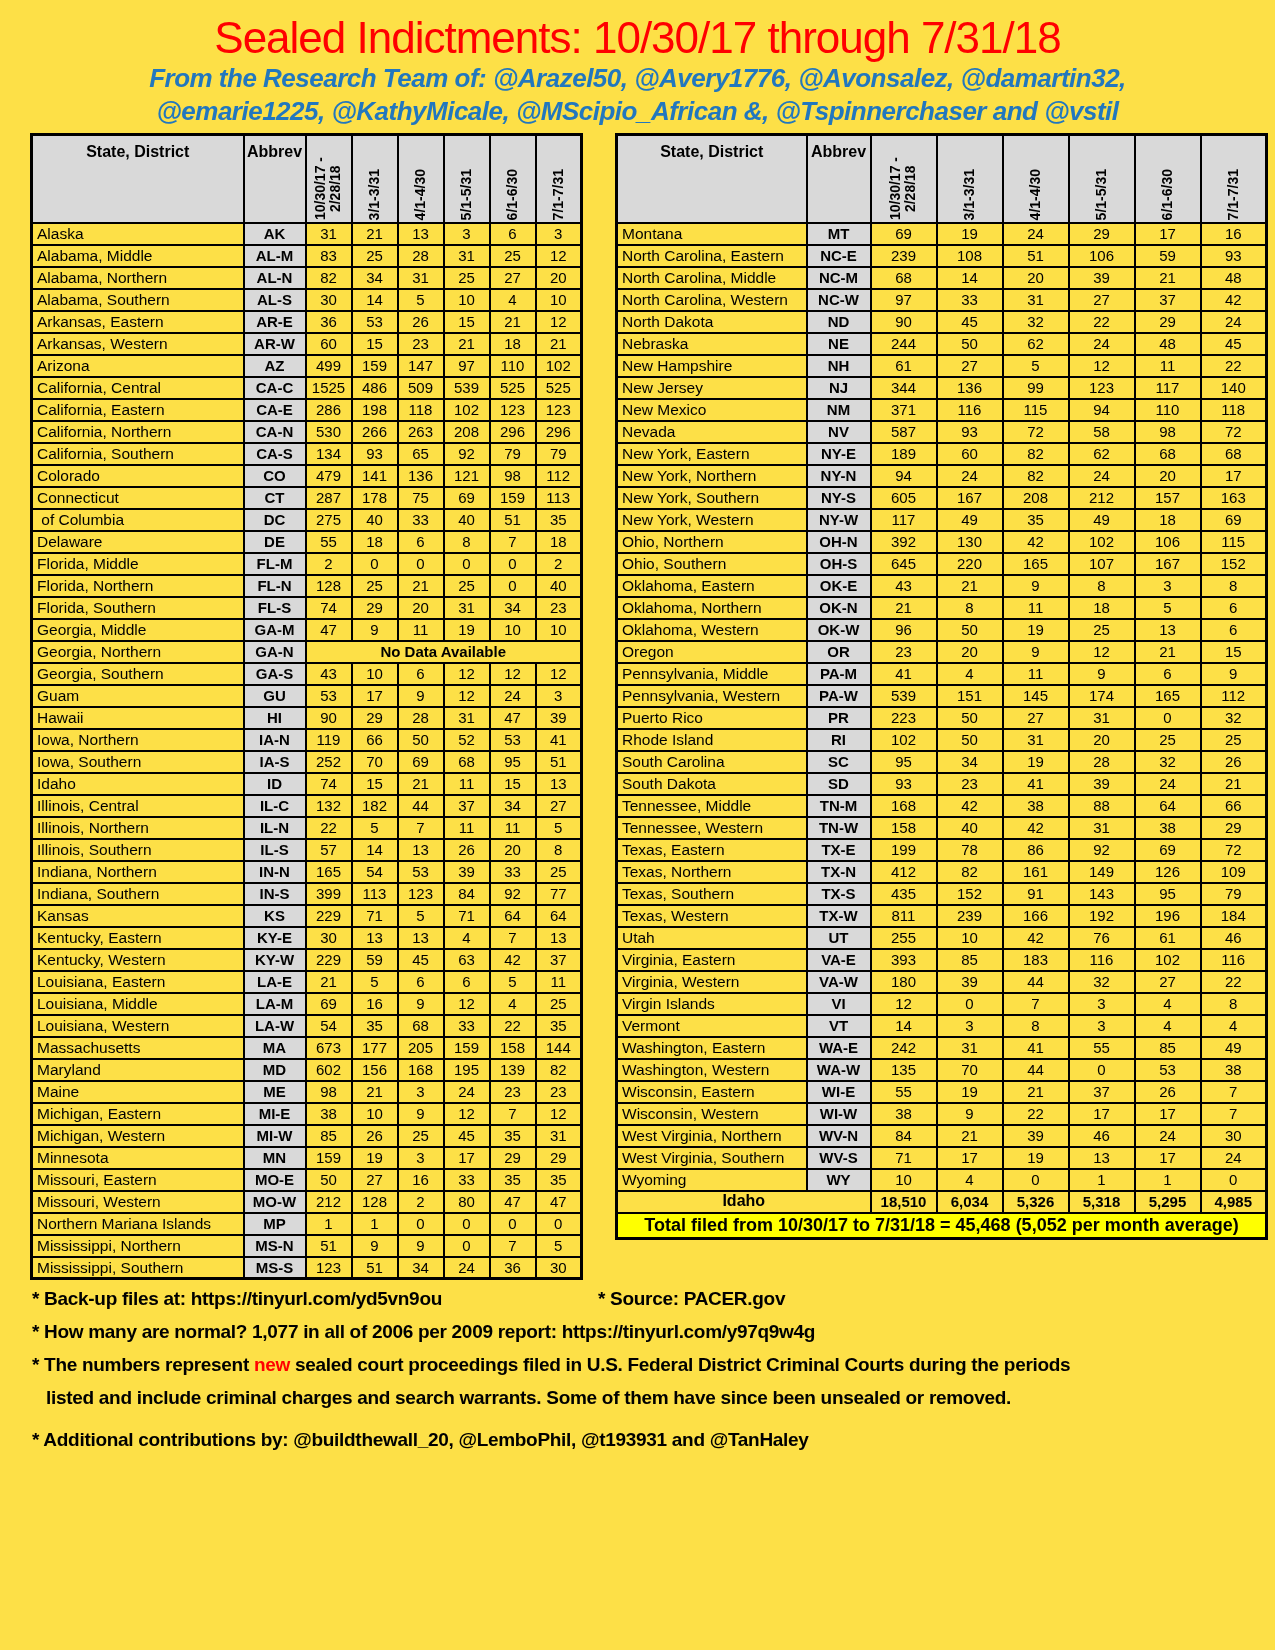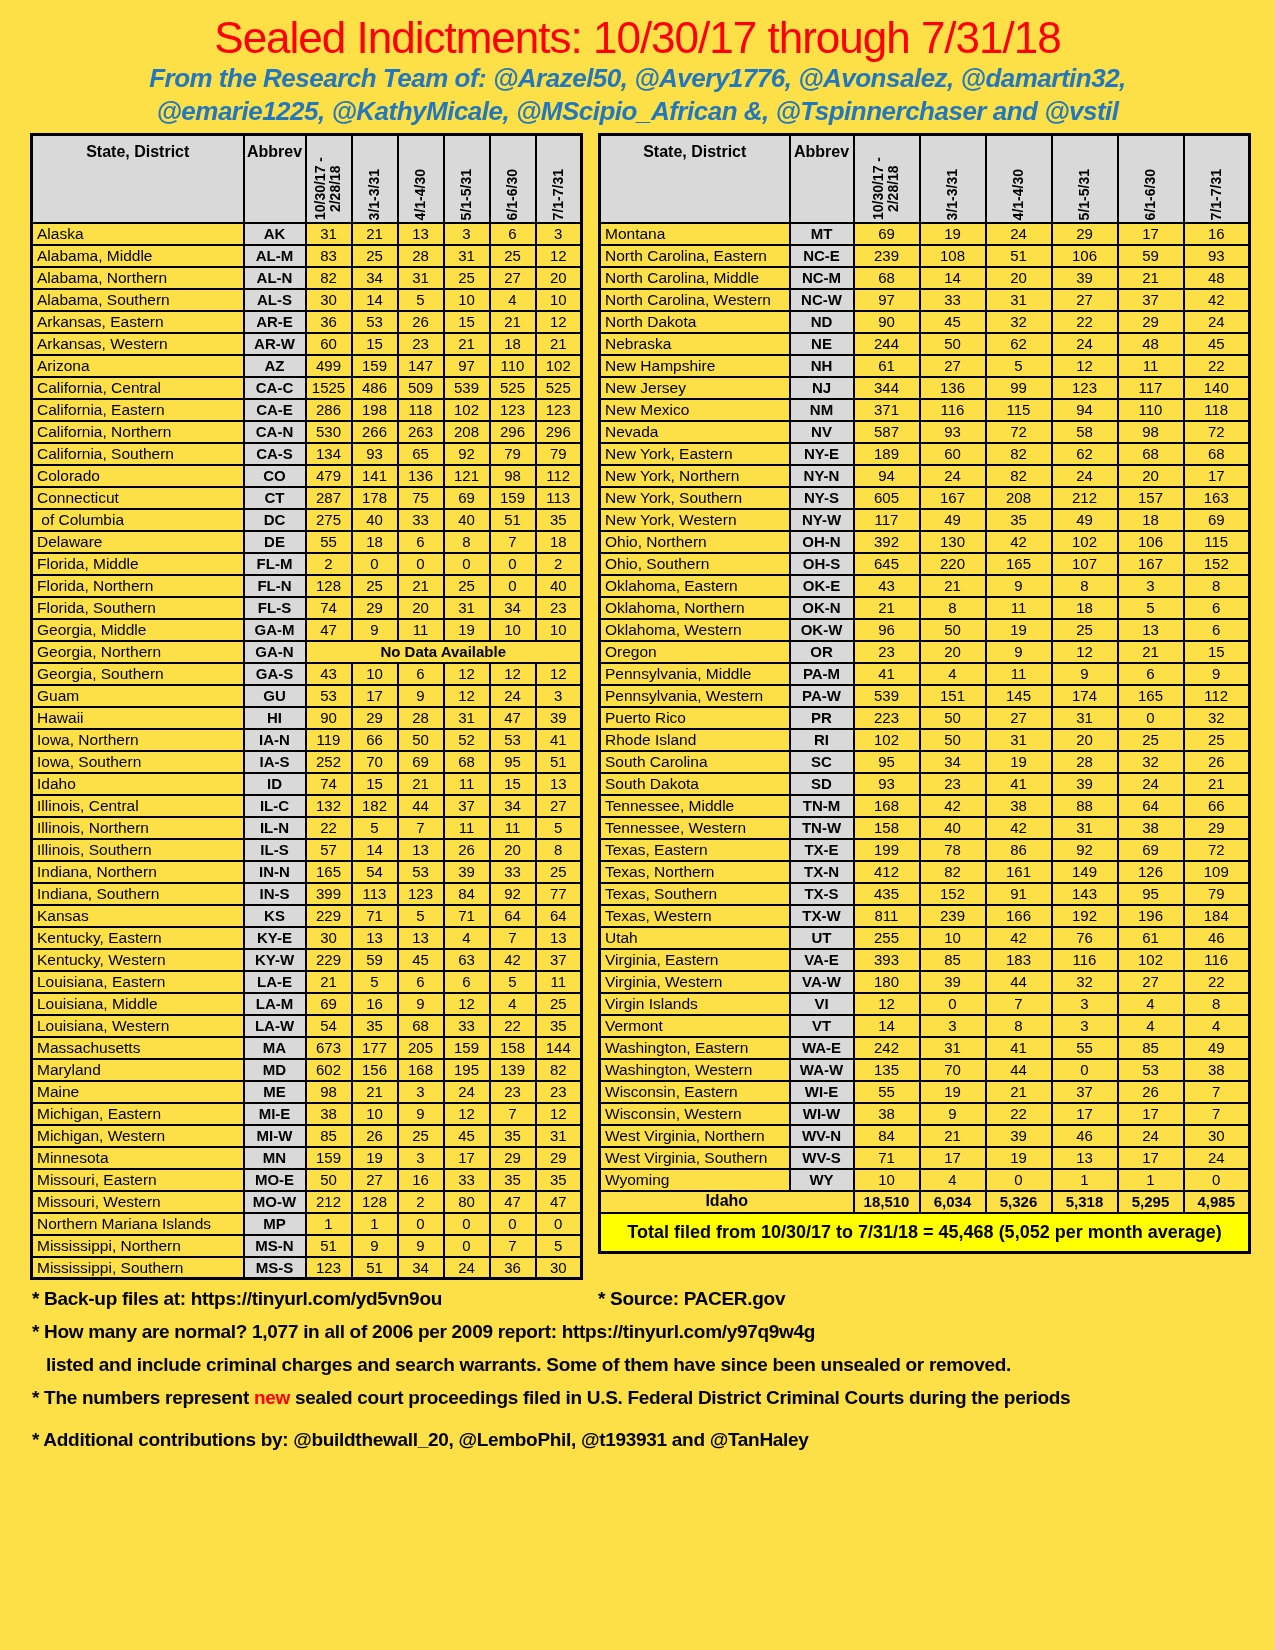--- a/index.html
+++ b/index.html
@@ -27,21 +27,21 @@
     font-weight: bold;
     font-style: italic;
     font-size: 26px;
     line-height: 1.25;
     letter-spacing: -0.5px;
   }
 
   .tables {
     display: flex;
     margin: 6px 0 4px 30px;
-    gap: 15px;
+    gap: 32px;
     align-items: flex-start;
   }
   table {
     border-collapse: collapse;
     table-layout: fixed;
     border: 3px solid #000;
   }
   th, td {
     border: 2px solid #000;
     font-size: 15px;
@@ -65,21 +65,21 @@
   td.abbrev { background: #d9d9d9; font-weight: bold; text-align: center; }
   td.val { text-align: center; }
   td.nodata { text-align: center; font-weight: bold; }
   td.tot-label { text-align: center; font-weight: bold; font-size: 16px; }
   td.tot-val { text-align: center; font-weight: bold; }
   td.grand {
     background: #ffff00;
     text-align: center;
     font-weight: bold;
     font-size: 18px;
-    height: 40px;
+    height: 26px;
   }
 
   
   .t-left col.c-name { width: 212px; }
   .t-left col.c-abbrev { width: 62px; }
   .t-left col.c-val { width: 46px; }
   .t-right col.c-name { width: 190px; }
   .t-right col.c-abbrev { width: 64px; }
   .t-right col.c-val { width: 66px; }
 
@@ -1110,17 +1110,17 @@
         </tbody>
     </table>
   </div>
 
   <div class="footnotes">
     <div class="foot-row">
       <span class="foot-backup">* Back-up files at: https://tinyurl.com/yd5vn9ou</span>
       <span>* Source: PACER.gov</span>
     </div>
     <div class="foot-line">* How many are normal? 1,077 in all of 2006 per 2009 report: https://tinyurl.com/y97q9w4g</div>
+    <div class="foot-line"><span>* The numbers represent </span><span class="new-red">new</span><span> sealed court proceedings filed in U.S. Federal District Criminal Courts during the periods</span></div>
     <div class="foot-line foot-indent">listed and include criminal charges and search warrants.  Some of them have since been unsealed or  removed.</div>
-    <div class="foot-line"><span>* The numbers represent </span><span class="new-red">new</span><span> sealed court proceedings filed in U.S. Federal District Criminal Courts during the periods</span></div>
     <div class="foot-line foot-last">* Additional contributions by: @buildthewall_20, @LemboPhil, @t193931 and @TanHaley</div>
   </div>
 </div>
 
 </body></html>

